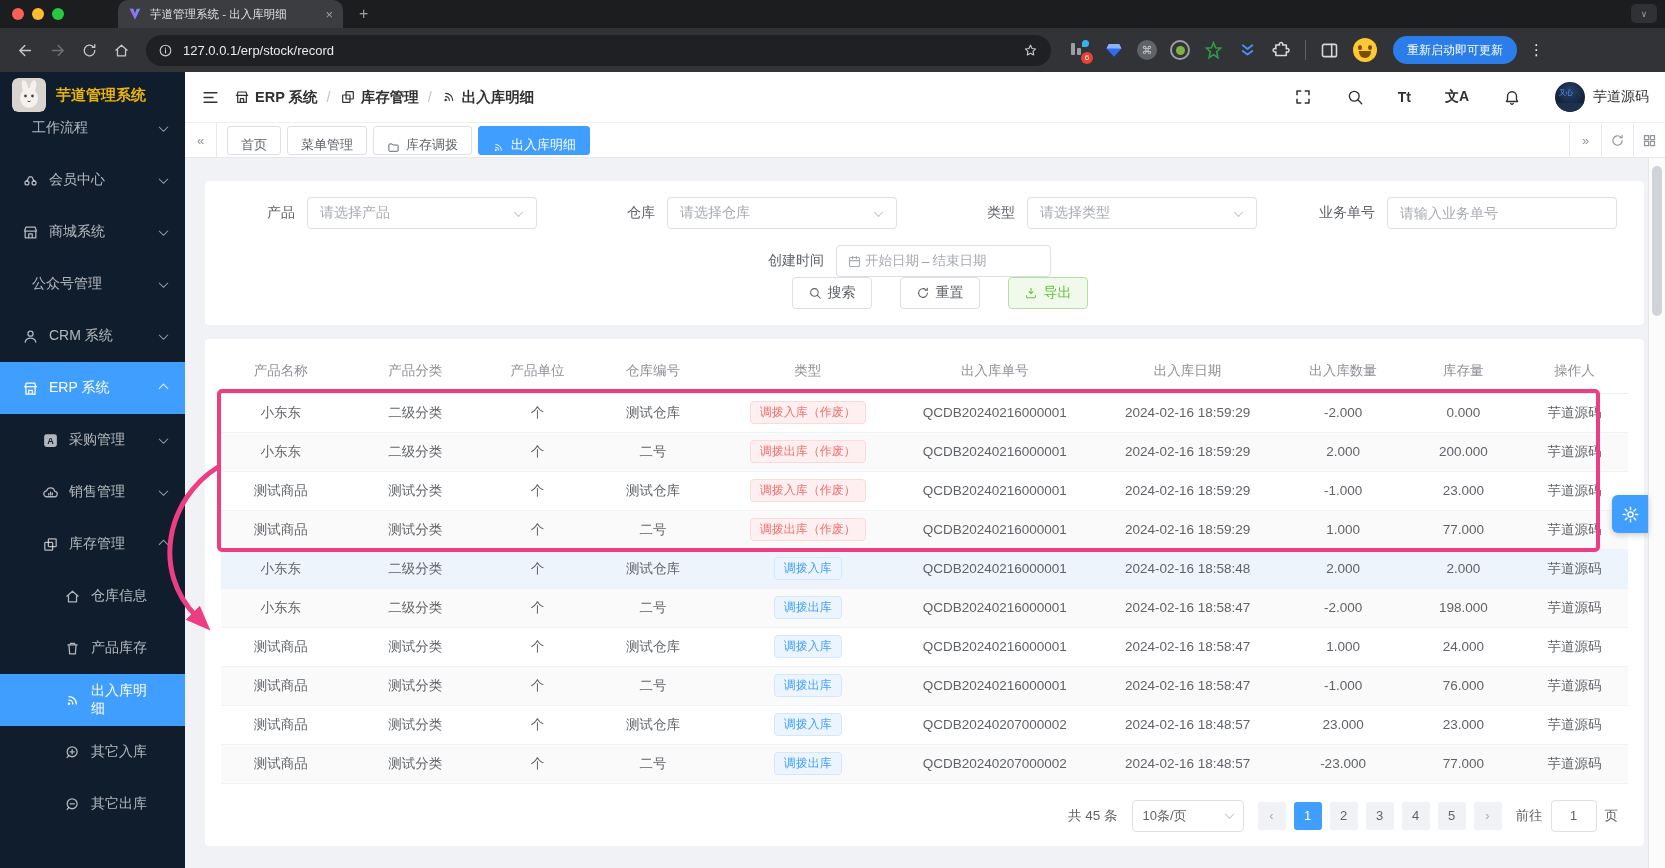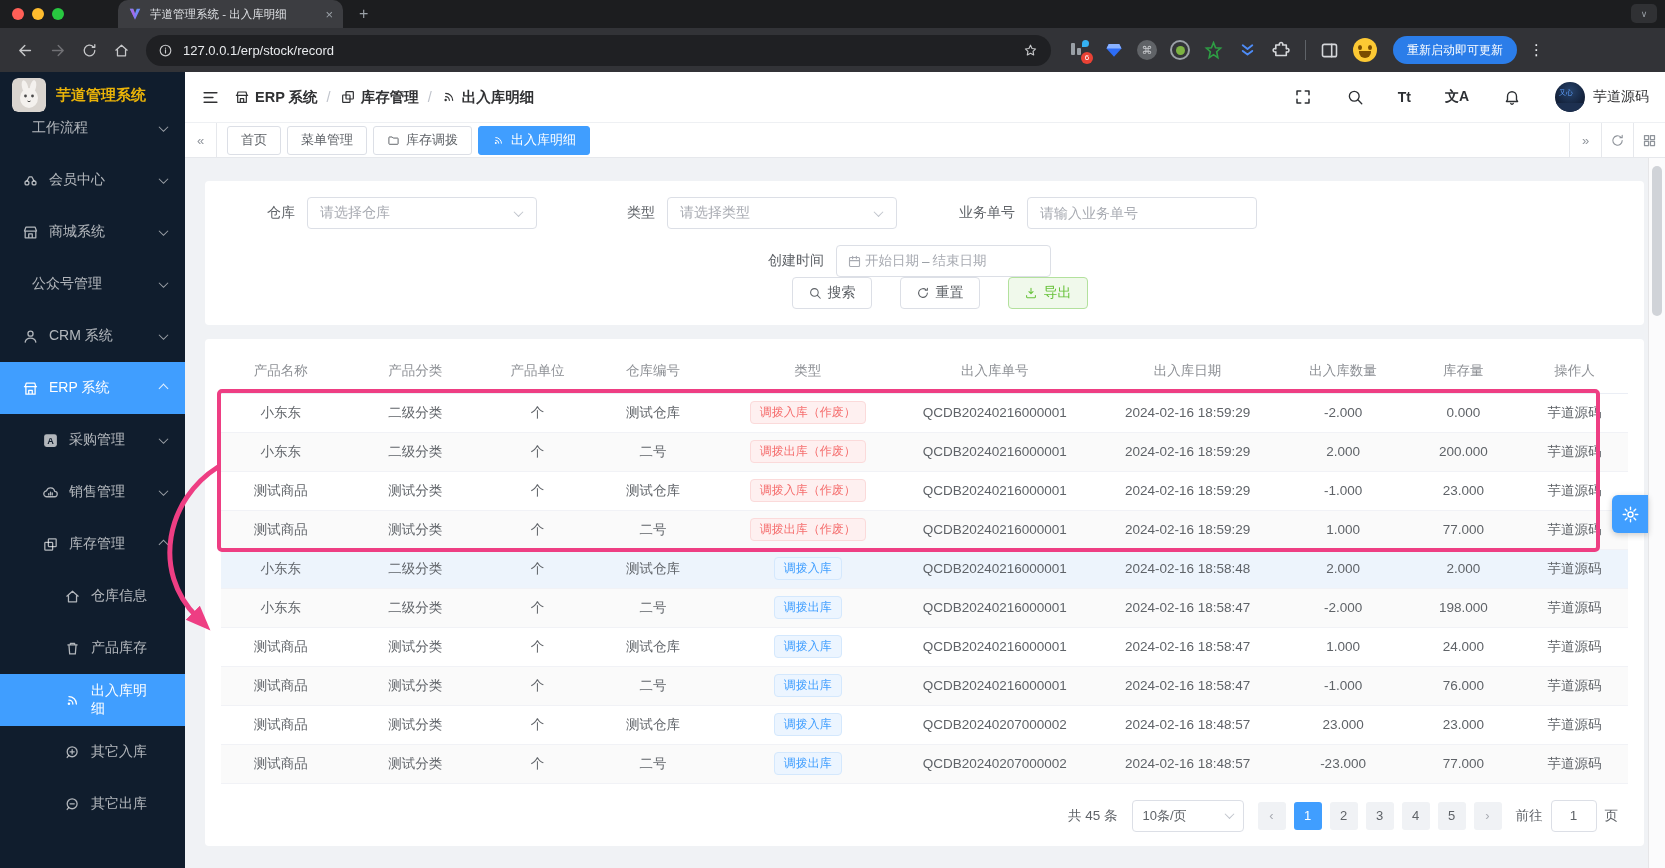--- a/index.html
+++ b/index.html
@@ -94,21 +94,21 @@
 
   .tabbar { height:36px; background:#fff; border-top:1px solid #eef0f3; border-bottom:1px solid #e6e8ec;
     display:flex; align-items:center; }
   .tb-btn { width:32px; align-self:stretch; display:flex; align-items:center; justify-content:center;
     color:#8f949b; font-size:13px; }
   .tb-btn.bl { border-left:1px solid #e6e8ec; }
   .tb-btn.br { border-right:1px solid #e6e8ec; }
   .tb-btn .hdr-ico { width:15px; height:15px; }
   .tagtabs { display:flex; align-items:center; gap:6px; padding:0 10px; flex:1; }
   .tagtab { height:29px; padding:0 13px; border:1px solid #dcdfe6; border-radius:3px; background:#fff;
-    display:flex; align-items:center; gap:6px; font-size:13px; color:#5f6368; }
+    display:flex; align-items:flex-end; gap:6px; font-size:13px; color:#5f6368; }
   .tagtab .icon { width:13px; height:13px; }
   .tagtab.active { background:#409eff; border-color:#409eff; color:#fff; }
 
   .content-row { flex:1; display:flex; position:relative; min-height:0; }
   .content { flex:1; padding:23px 4px 0 20px; min-width:0; }
   .vscroll { width:17px; background:#fbfbfc; border-left:1px solid #e6e6e8; position:relative; flex:0 0 auto; }
   .vscroll .thumb { position:absolute; left:3px; right:3px; top:8px; height:150px; border-radius:6px; background:#d0d3d8; }
 
   
   .card { background:#fff; border-radius:4px; }
@@ -545,20 +545,27 @@
             </svg>
           </span>
         </span>
     </div>
 
     <div class="content-row">
       <div class="content">
 
         <div class="card filter-card">
           <div class="frow">
+            <div class="fgroup">
+              <span class="flabel">产品</span>
+              <div class="sel">
+                <span>请选择产品</span>
+                <span class="chev down"></span>
+              </div>
+            </div>
             <div class="fgroup">
               <span class="flabel">仓库</span>
               <div class="sel">
                 <span>请选择仓库</span>
                 <span class="chev down"></span>
               </div>
             </div>
             <div class="fgroup">
               <span class="flabel">类型</span>
               <div class="sel">

